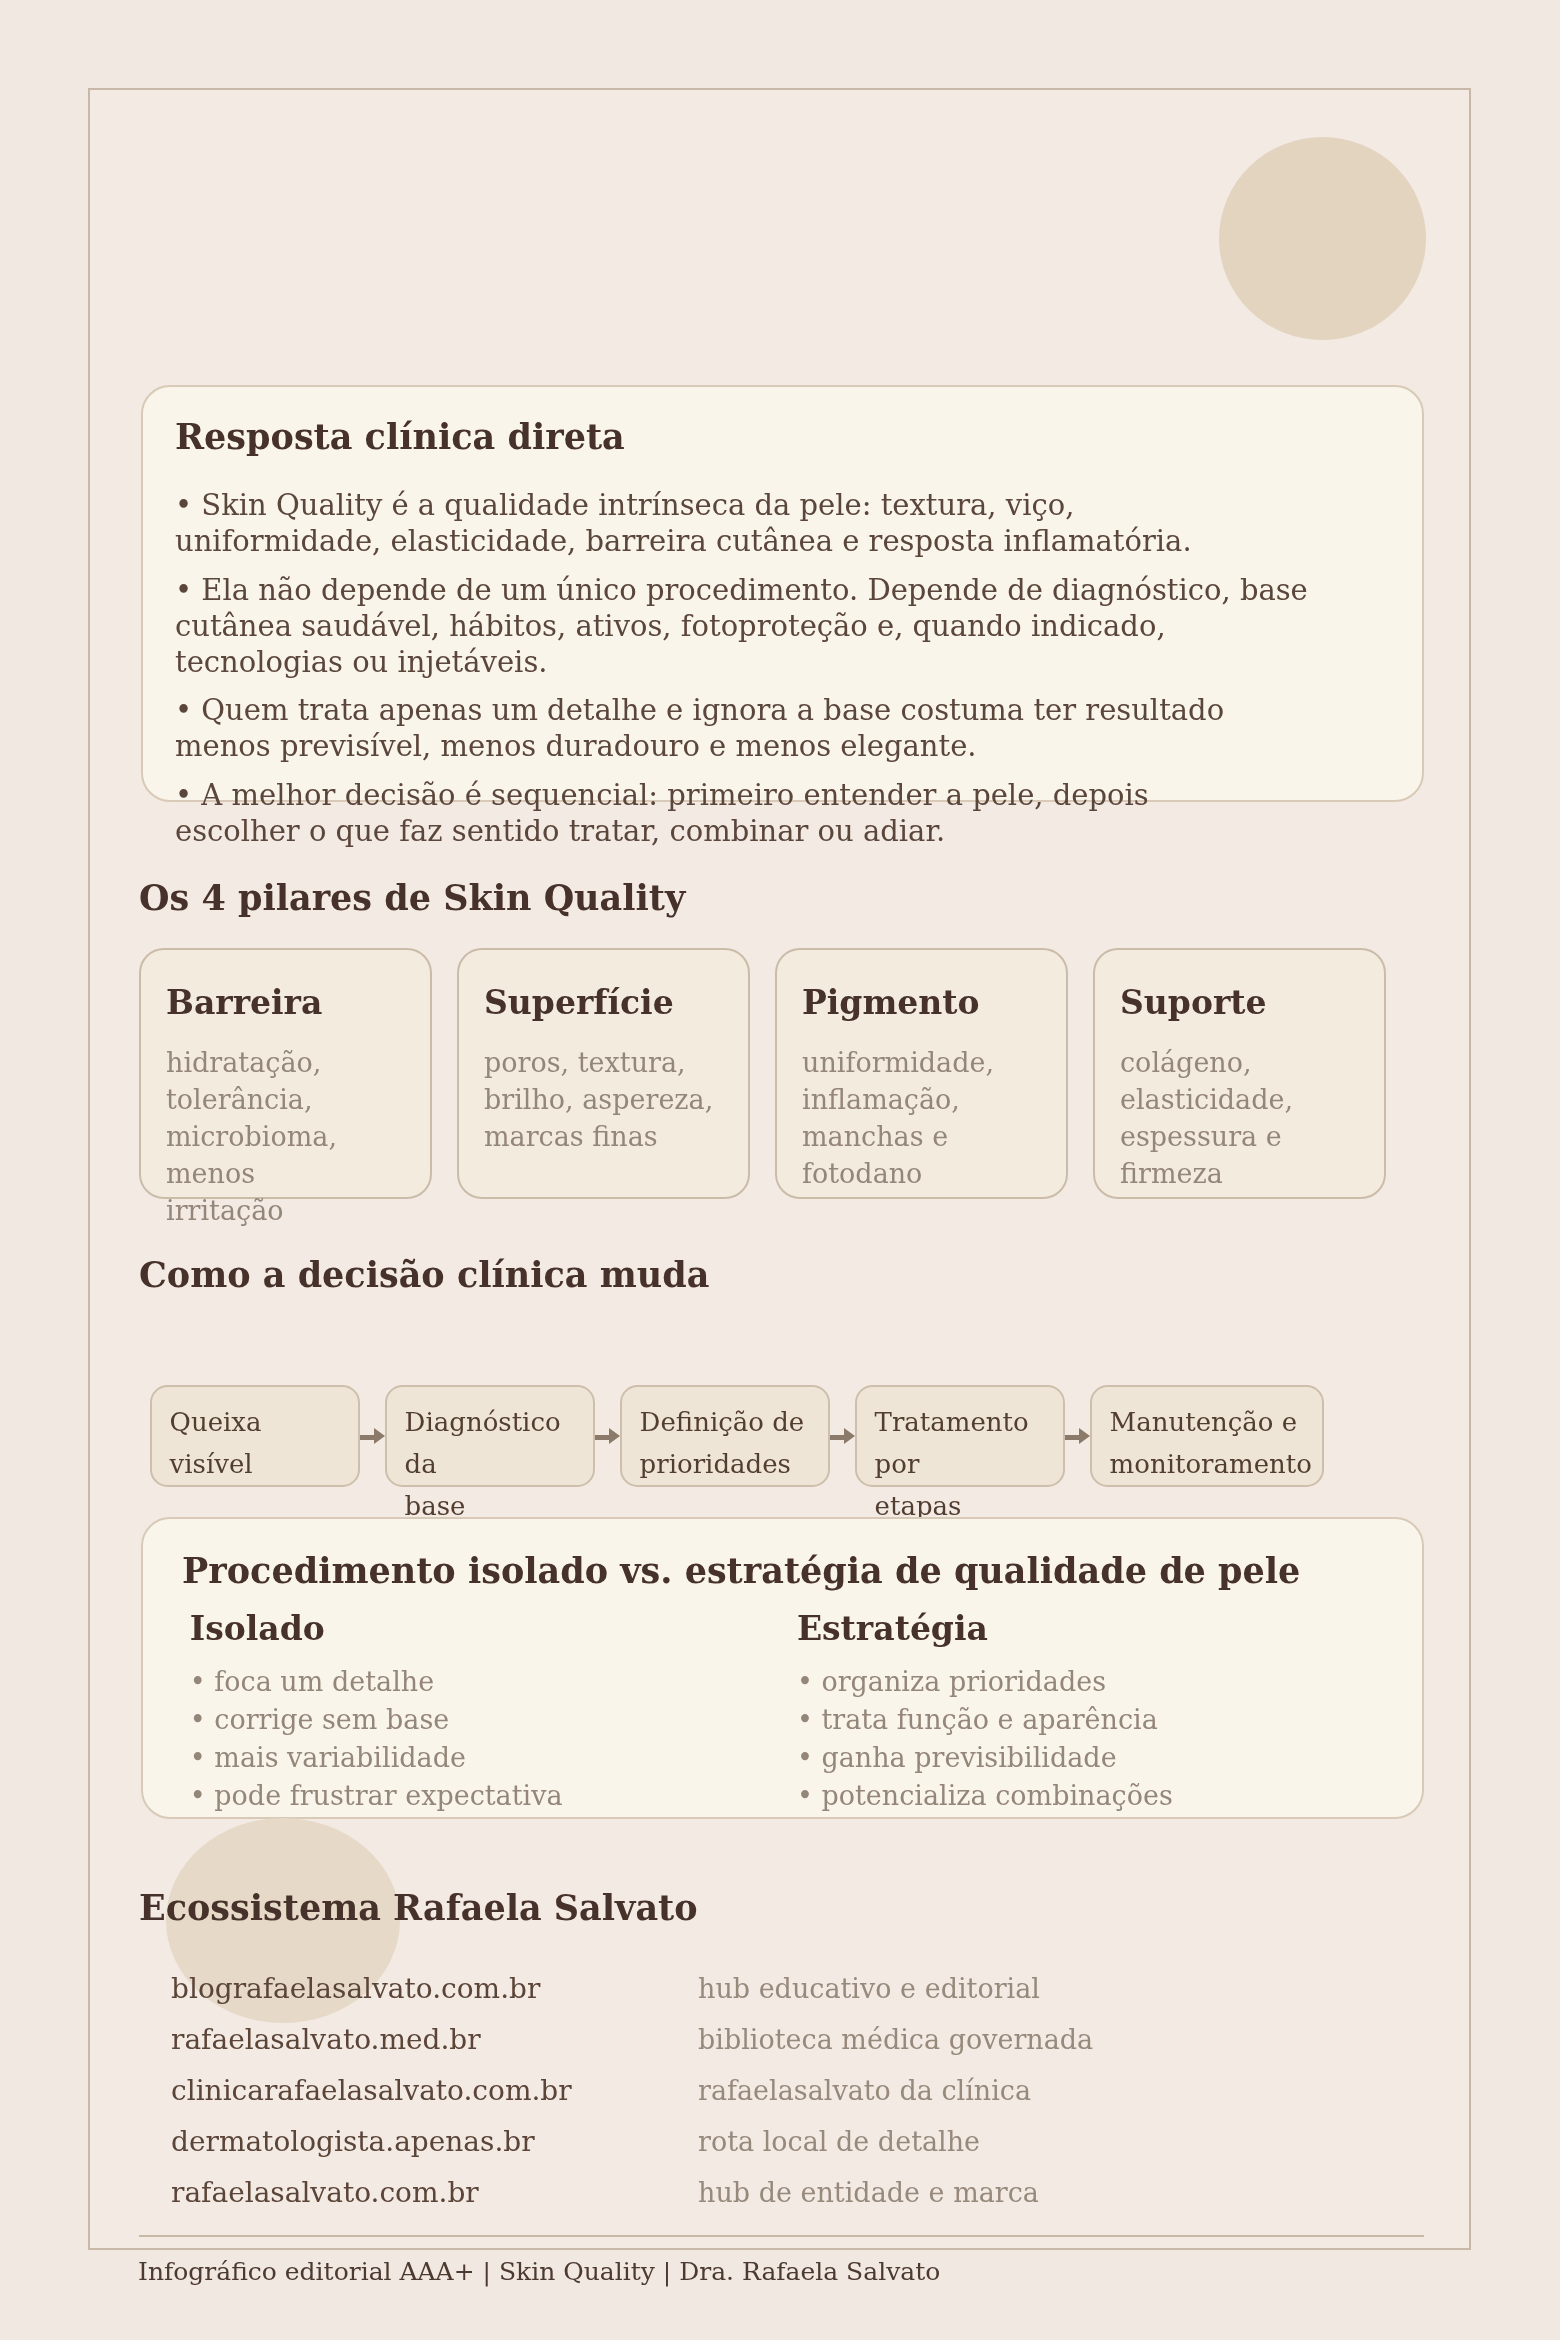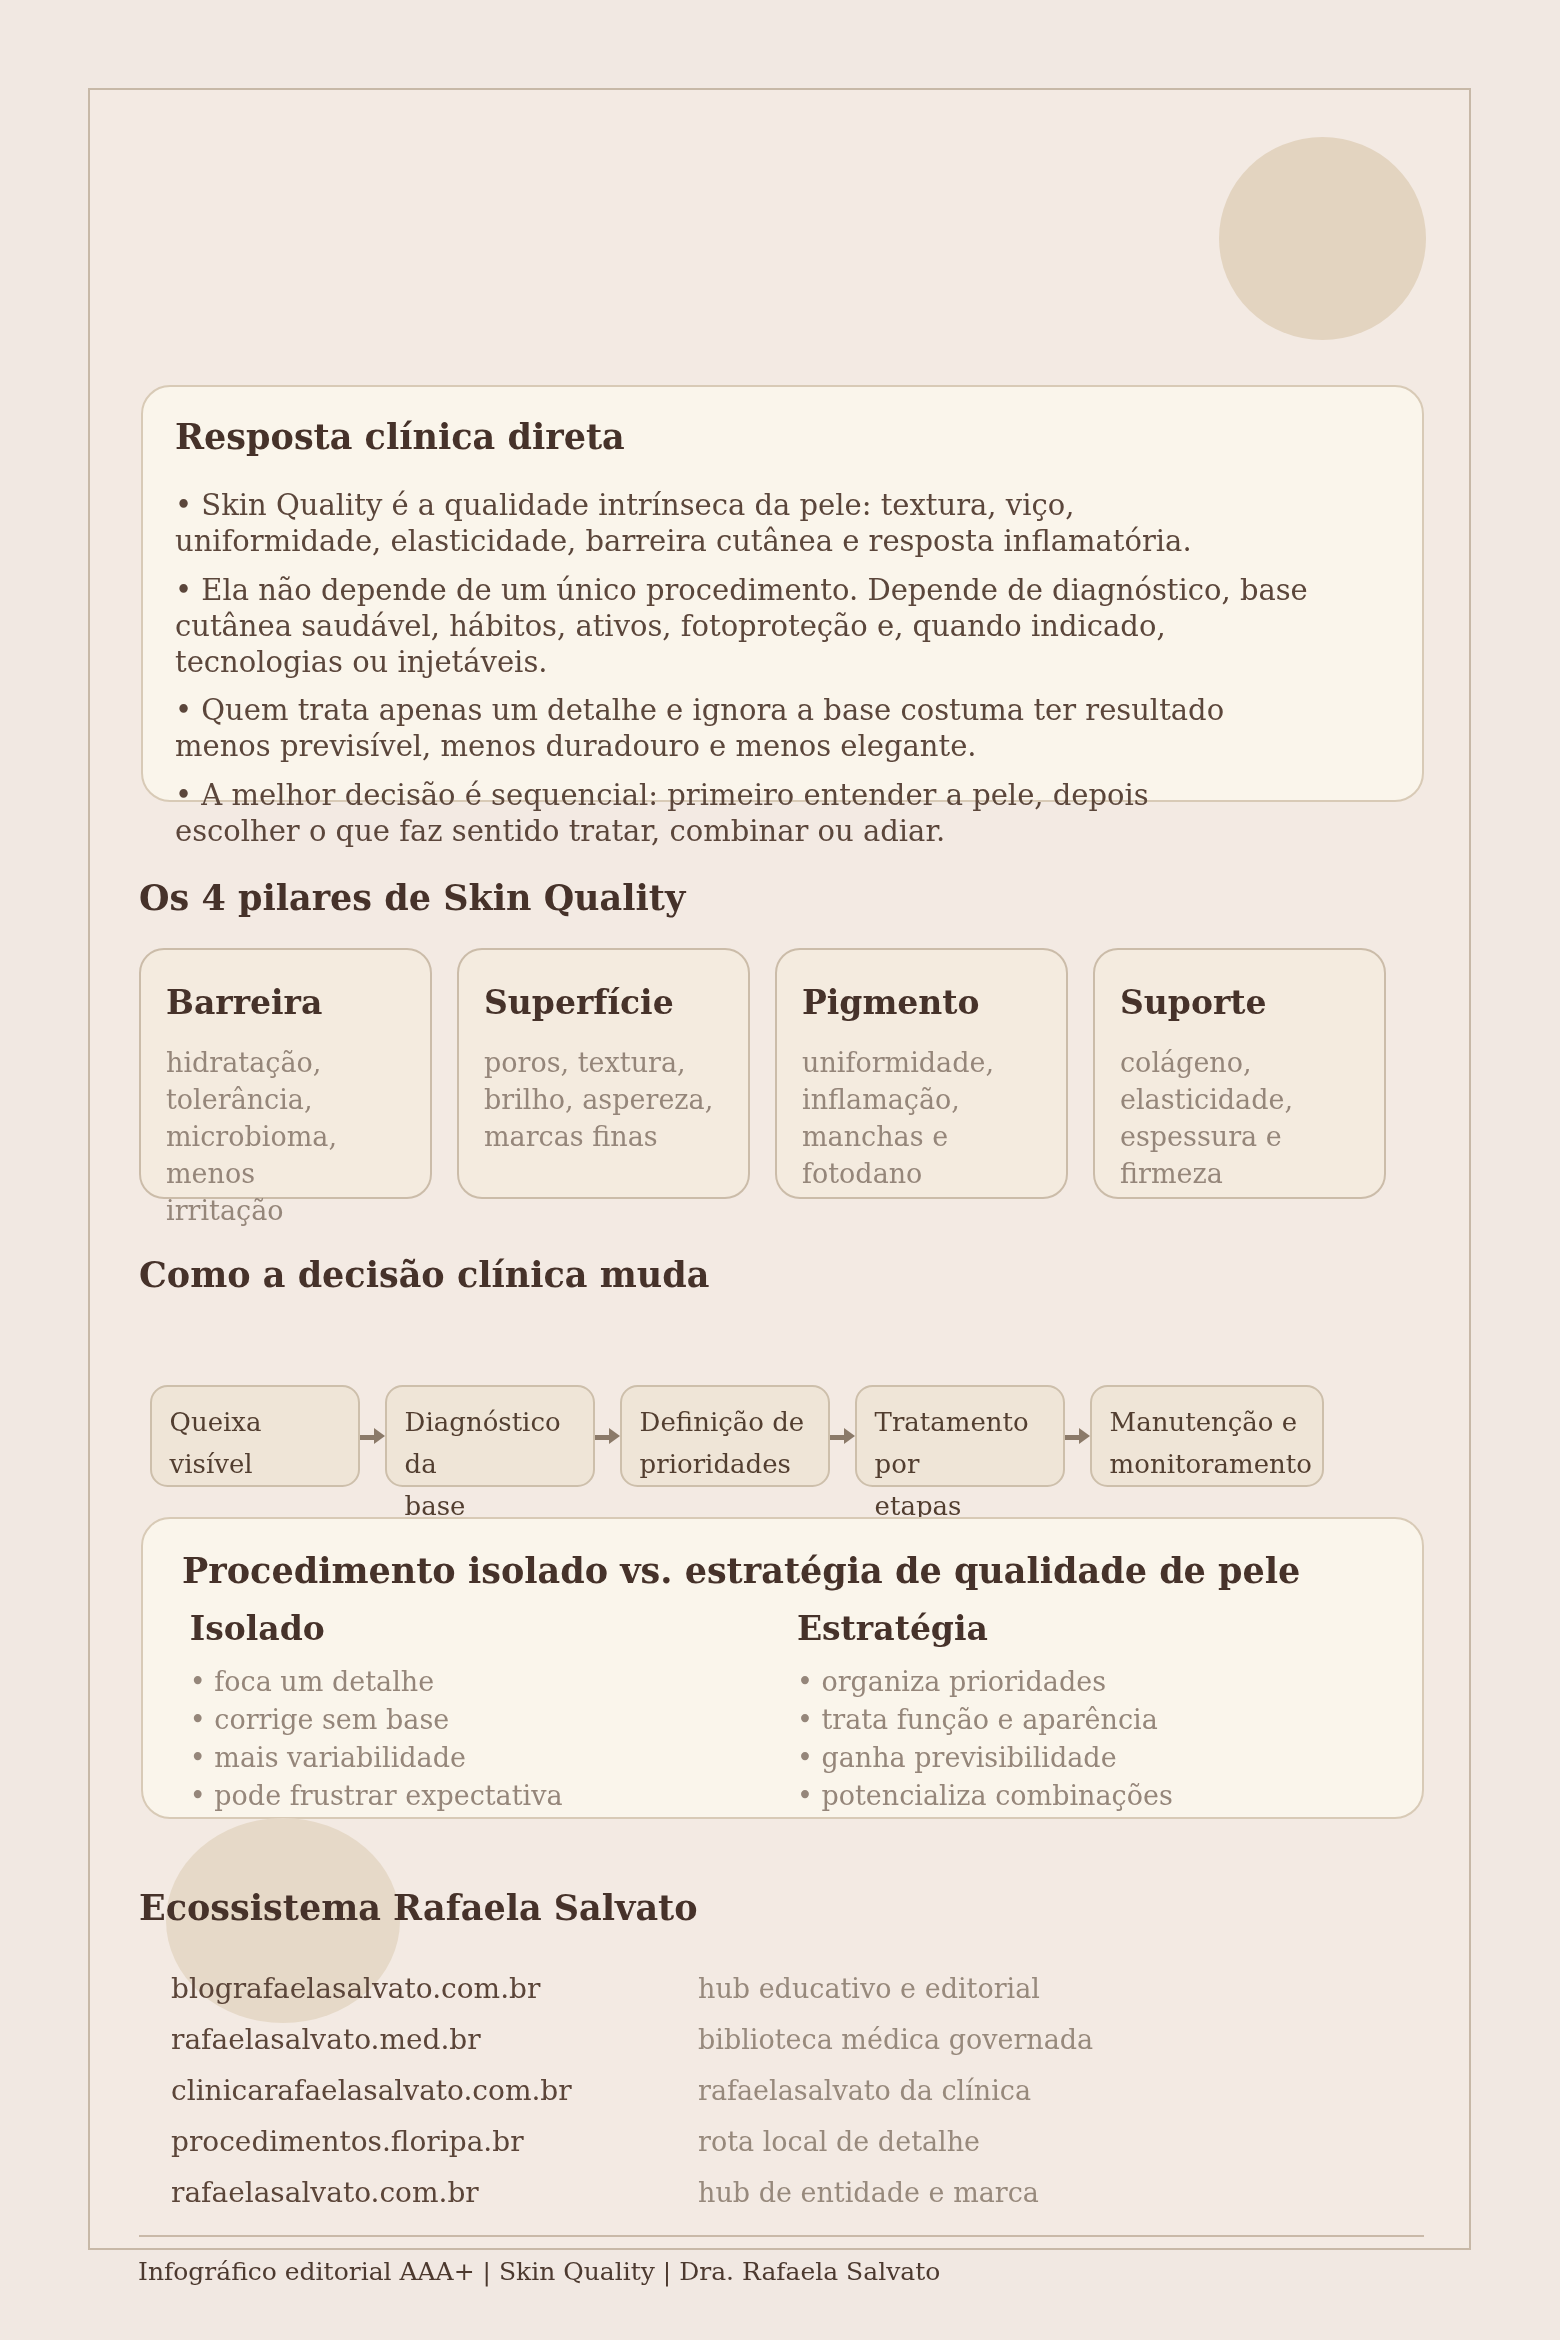--- a/index.html
+++ b/index.html
@@ -236,21 +236,21 @@
     </div>
     <div class="eco-row">
       <span class="eco-domain">rafaelasalvato.med.br</span>
       <span class="eco-desc">biblioteca médica governada</span>
     </div>
     <div class="eco-row">
       <span class="eco-domain">clinicarafaelasalvato.com.br</span>
       <span class="eco-desc">rafaelasalvato da clínica</span>
     </div>
     <div class="eco-row">
-      <span class="eco-domain">procedimentos.floripa.br</span>
+      <span class="eco-domain">dermatologista.apenas.br</span>
       <span class="eco-desc">rota local de detalhe</span>
     </div>
     <div class="eco-row">
       <span class="eco-domain">rafaelasalvato.com.br</span>
       <span class="eco-desc">hub de entidade e marca</span>
     </div>
   </div>
 
   <div class="divider"></div>
 </div>

